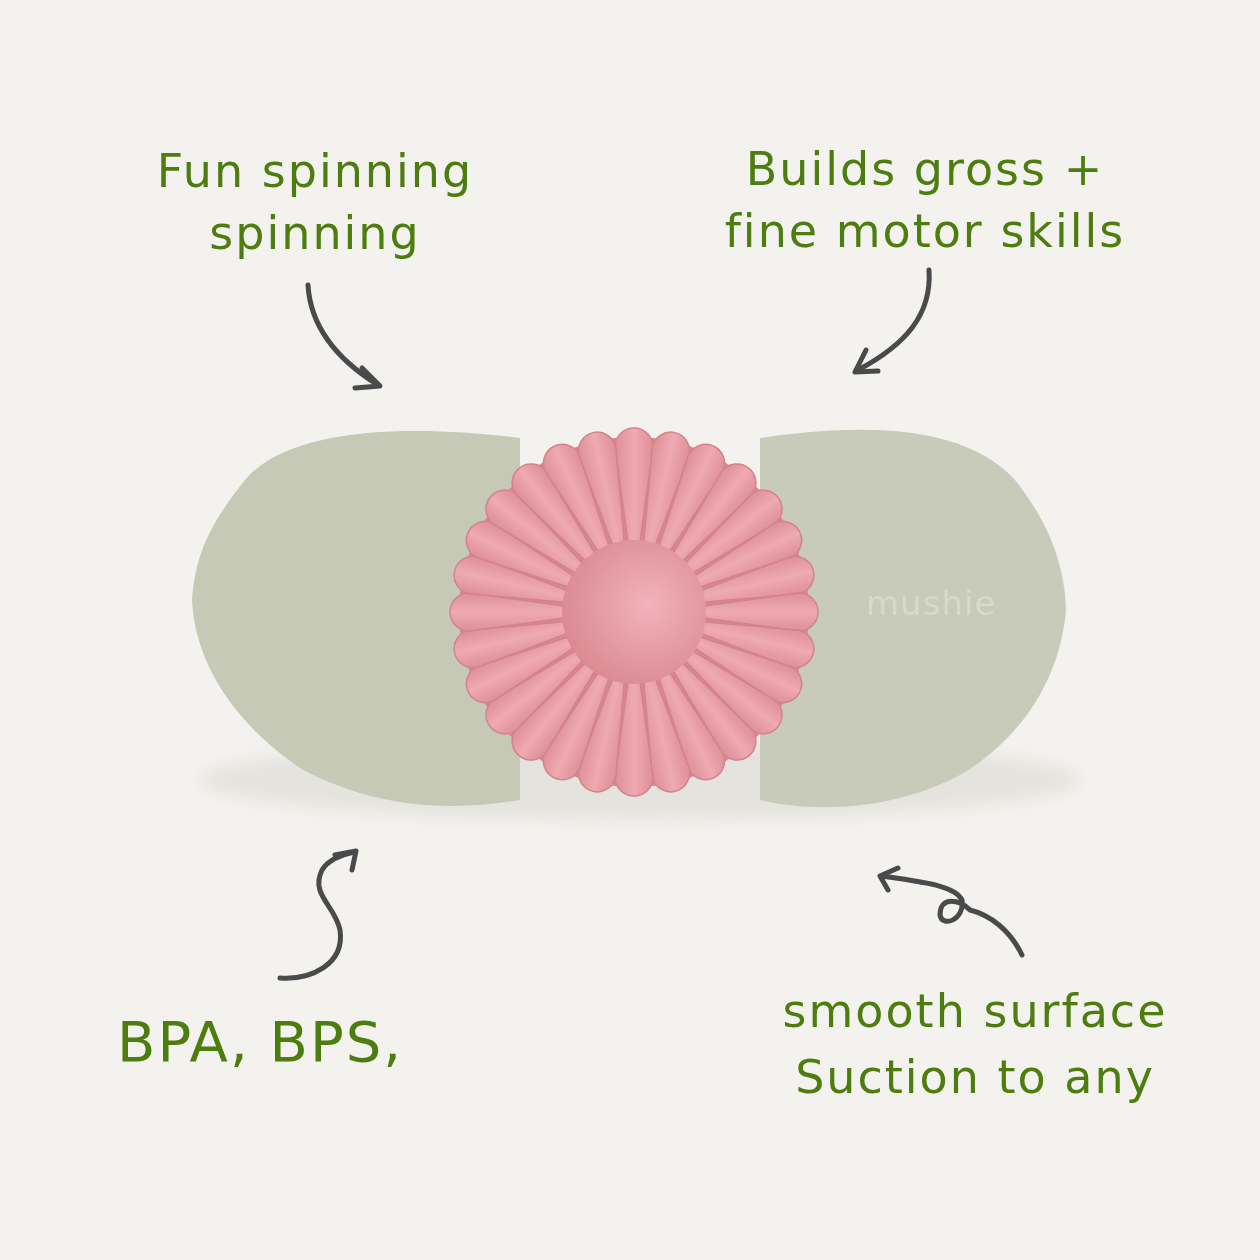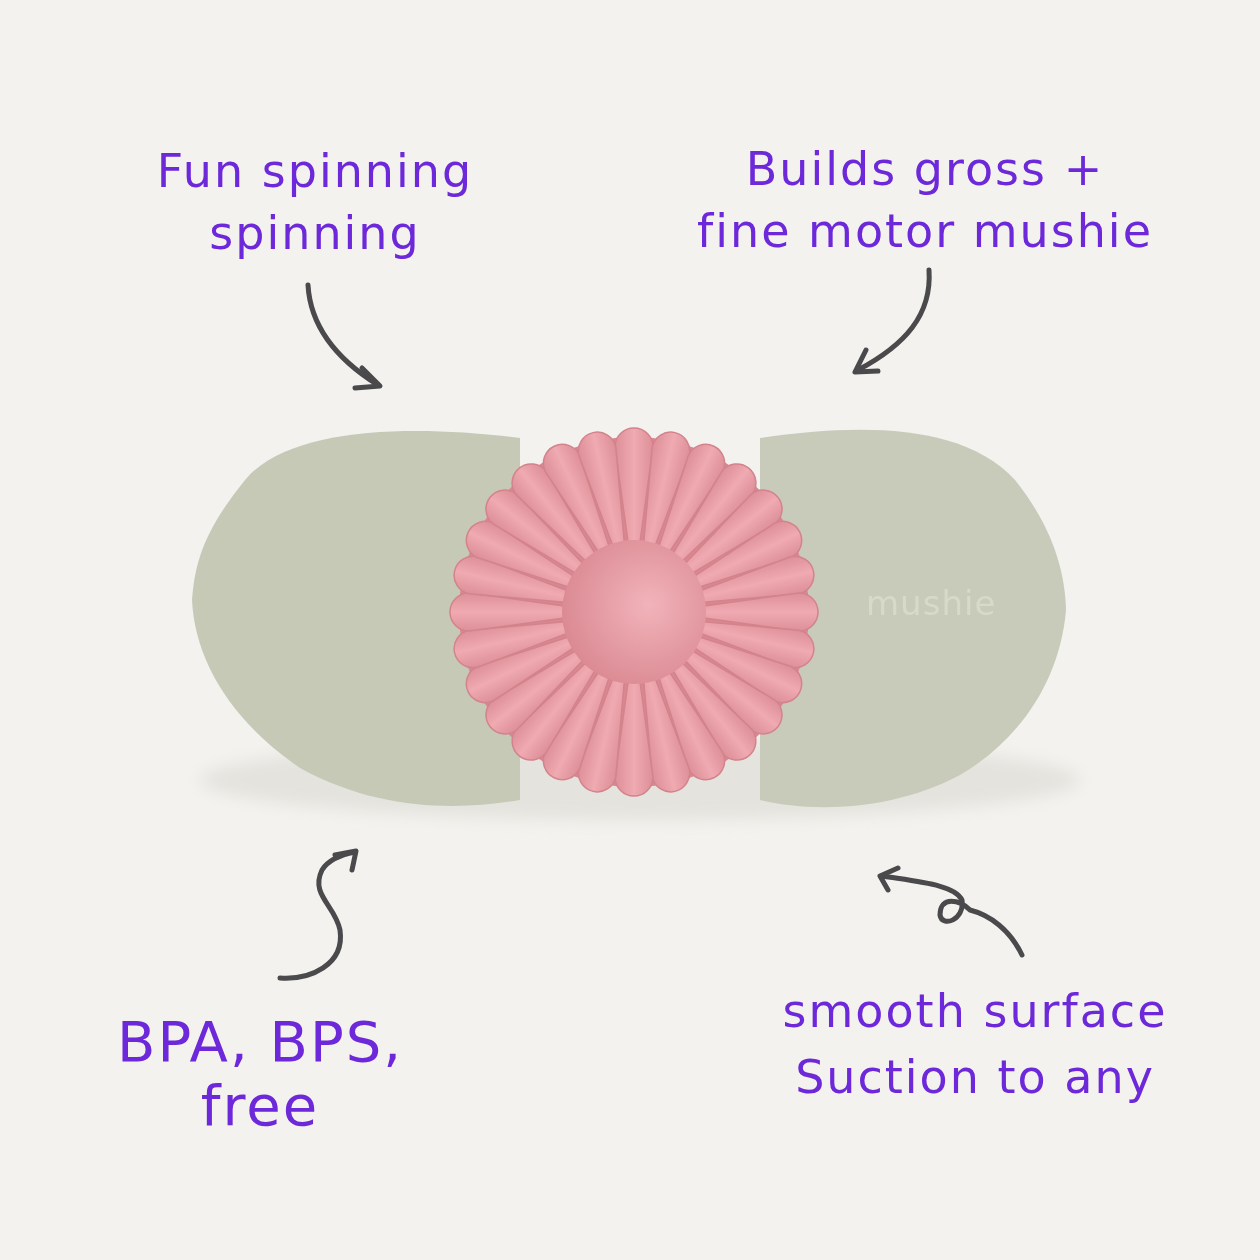--- a/index.html
+++ b/index.html
@@ -4,21 +4,21 @@
 <style>
   html, body { margin: 0; padding: 0; }
   body {
     width: 1260px; height: 1260px; overflow: hidden;
     background: #f3f2ee;
     font-family: "DejaVu Sans", sans-serif;
     position: relative;
   }
   .callout {
     position: absolute;
-    color: #6d28d9;
+    color: #4d7c0f;
     text-align: center;
     font-family: "DejaVu Sans", sans-serif;
     font-weight: normal;
     letter-spacing: 2px;
     line-height: 1.2;
   }
   .callout span { display: block; white-space: nowrap; }
   #c-spin   { left: 120px;  top: 140px; width: 390px; font-size: 46px; line-height: 62px; }
   #c-motor  { left: 690px;  top: 138px; width: 470px; font-size: 46px; line-height: 62px; }
   #c-bpa    { left: 40px;   top: 1010px; width: 440px; font-size: 56px; line-height: 64px; }
@@ -106,22 +106,21 @@
     <path d="M 898 868 L 880 876 L 888 890"></path>
   </g>
 </svg>
 
 <div class="callout" id="c-spin">
   <span>Fun spinning</span>
   <span>spinning</span>
 </div>
 <div class="callout" id="c-motor">
   <span>Builds gross +</span>
-  <span>fine motor mushie</span>
+  <span>fine motor skills</span>
 </div>
 <div class="callout" id="c-bpa">
   <span>BPA, BPS,</span>
-  <span>free</span>
 </div>
 <div class="callout" id="c-suction">
   <span>smooth surface</span>
   <span>Suction to any</span>
 </div>
 
 </body></html>

